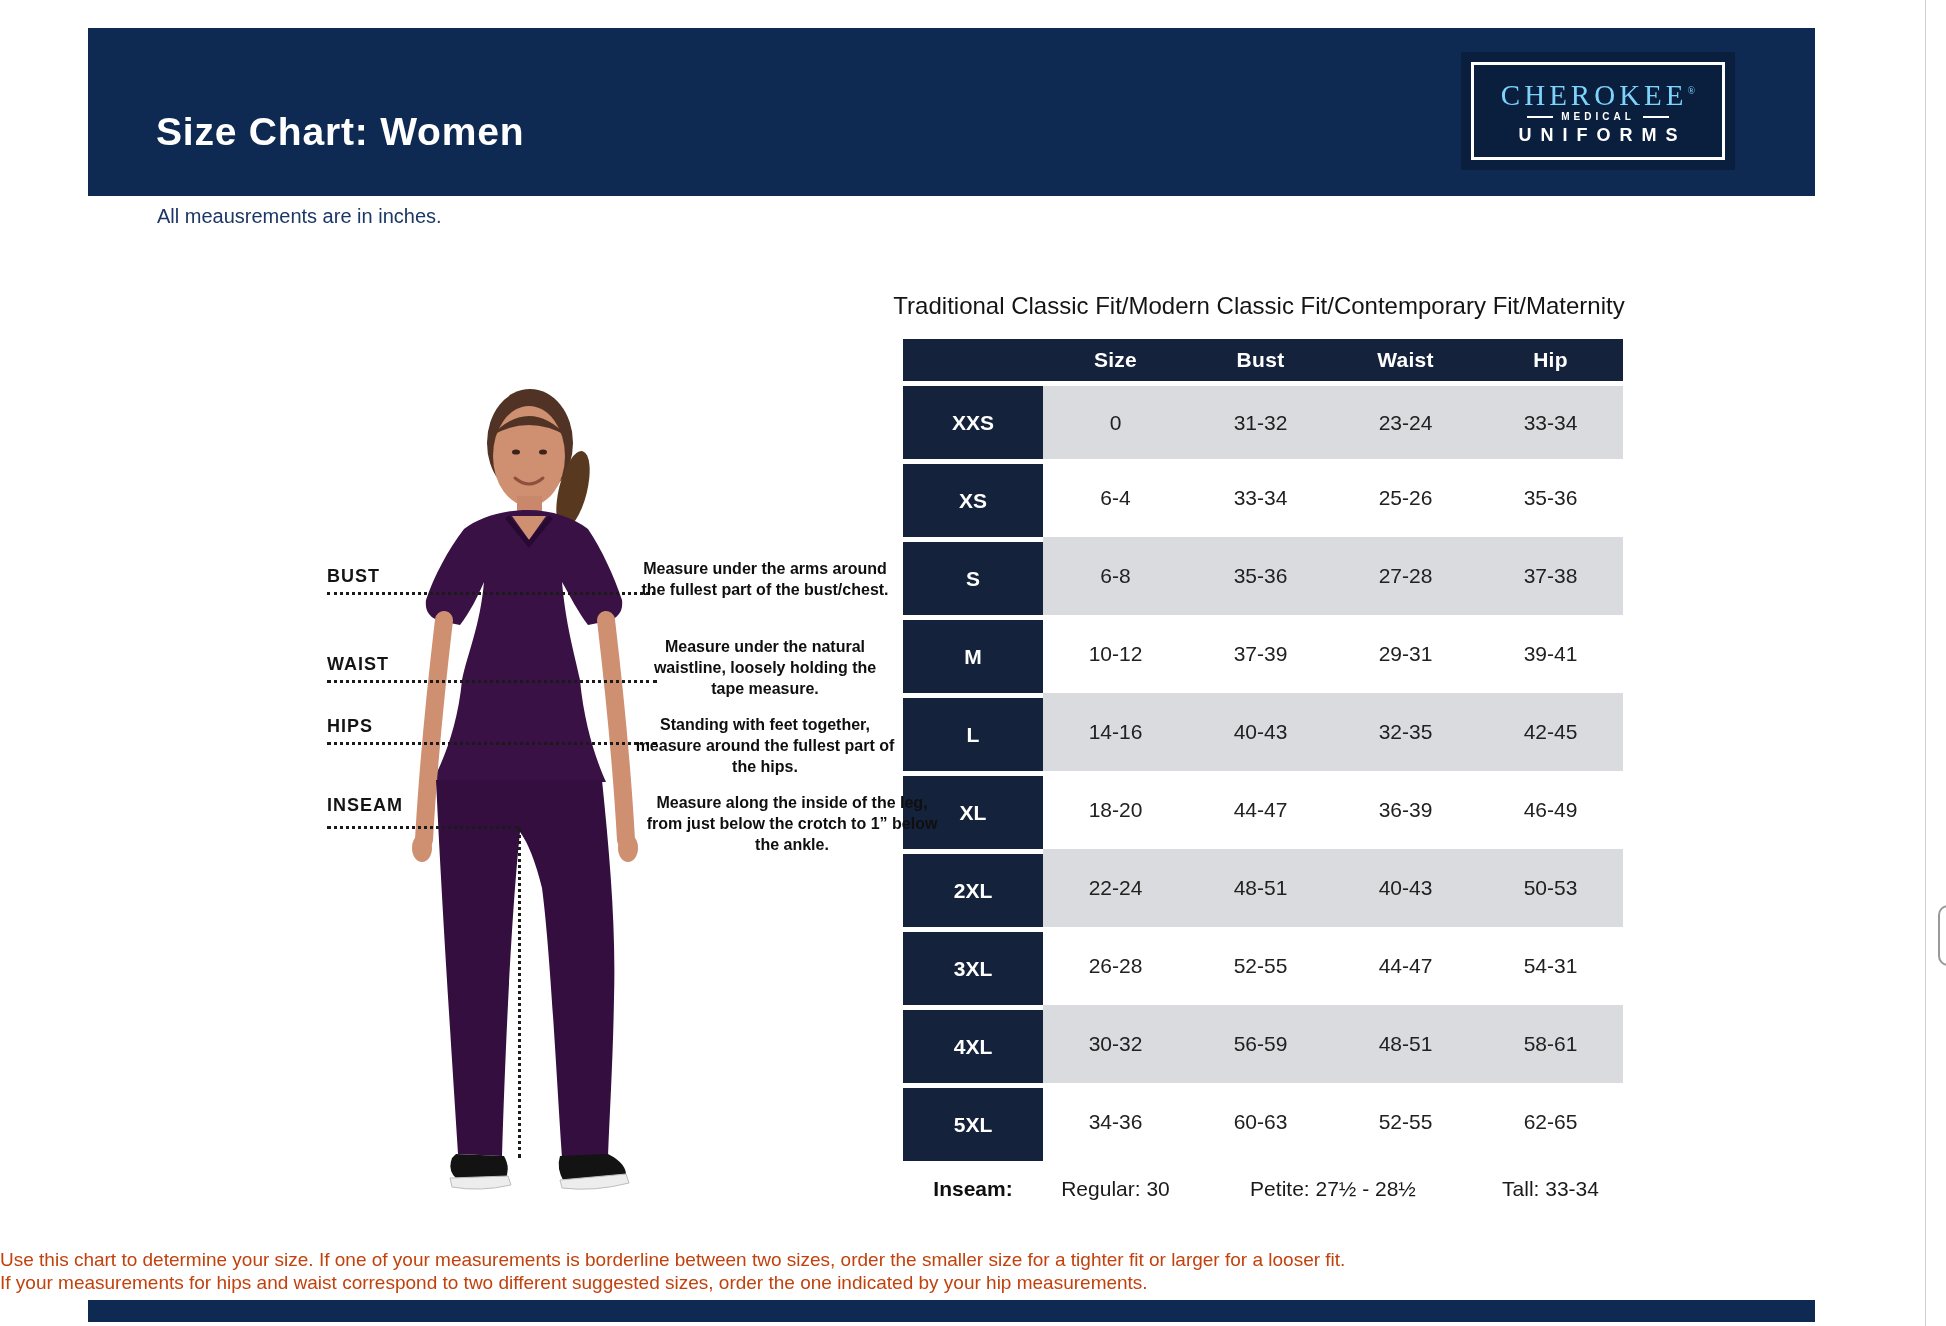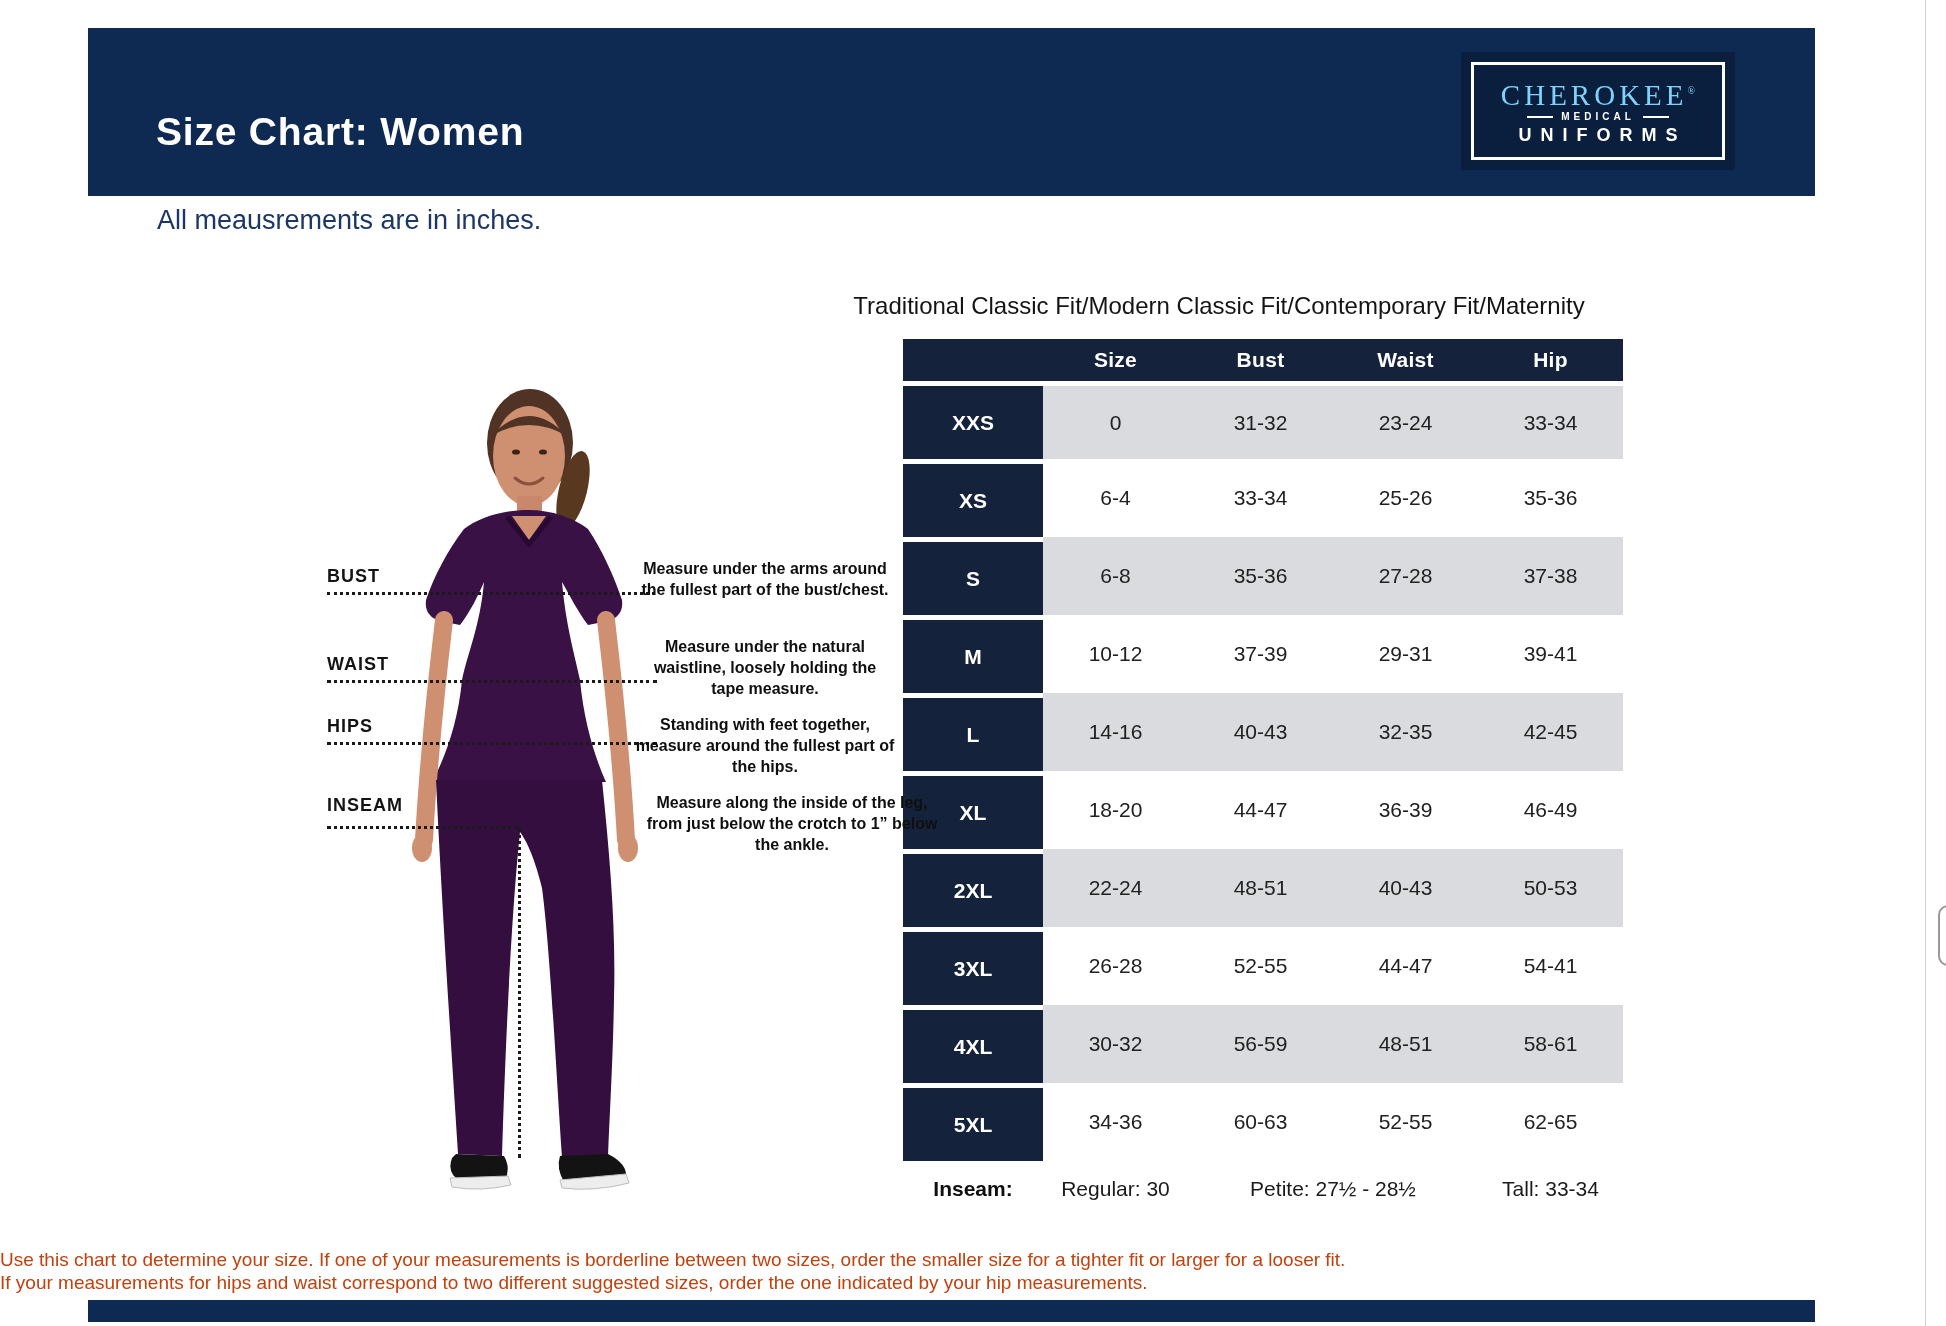--- a/index.html
+++ b/index.html
@@ -17,35 +17,35 @@
   .logo-brand{font-family:"Liberation Serif", serif;color:#7dd3fc;font-size:29px;
               letter-spacing:4px;line-height:28px;white-space:nowrap;}
   .logo-reg{font-size:10px;vertical-align:super;letter-spacing:0;}
   .logo-medical{display:flex;align-items:center;gap:8px;color:#ffffff;font-size:10px;
                 font-weight:bold;letter-spacing:4px;line-height:11px;}
   .dash{display:inline-block;width:26px;height:2px;background:#ffffff;}
   .logo-uniforms{color:#ffffff;font-size:18px;font-weight:bold;letter-spacing:9px;
                  padding-left:9px;line-height:20px;}
 
   
-  .note{position:absolute;left:157px;top:205px;font-size:27px;color:#1c3765;}
+  .note{position:absolute;left:157px;top:205px;font-size:20px;color:#1c3765;}
 
   
   .figure-svg{position:absolute;left:380px;top:388px;width:360px;height:826px;z-index:1;}
 
   
   .m-label{position:absolute;left:327px;font-size:18px;font-weight:bold;color:#141414;
            letter-spacing:1px;z-index:3;}
   .m-line{position:absolute;border-top:3px dotted #1a1a1a;z-index:2;}
   .m-vline{position:absolute;border-left:3px dotted #1a1a1a;z-index:2;}
   .m-desc{position:absolute;font-size:16px;font-weight:bold;color:#0f0f0f;text-align:center;
           line-height:21px;z-index:3;}
 
   
-  .t-title{position:absolute;left:836px;top:292px;width:766px;text-align:center;
+  .t-title{position:absolute;left:876px;top:292px;width:766px;text-align:center;
            font-size:24px;color:#141414;}
   .size-table{position:absolute;left:903px;top:339px;width:720px;display:grid;
               grid-template-columns:140px 1fr 1fr 1fr 1fr;
               grid-template-rows:42px repeat(10,78px);}
   .size-table > div{display:flex;align-items:center;justify-content:center;}
   .th{background:#15223c;color:#ffffff;font-weight:bold;font-size:21px;letter-spacing:.3px;}
   .sz{background:#15223c;color:#ffffff;font-weight:bold;font-size:21px;
       border-top:5px solid #ffffff;}
   .td{font-size:21px;color:#212121;}
   .gt{border-top:5px solid #ffffff;}
@@ -210,21 +210,21 @@
     <div class="sz">2XL</div>
     <div class="td bg-a">22-24</div>
     <div class="td bg-a">48-51</div>
     <div class="td bg-a">40-43</div>
     <div class="td bg-a">50-53</div>
 
     <div class="sz">3XL</div>
     <div class="td bg-b">26-28</div>
     <div class="td bg-b">52-55</div>
     <div class="td bg-b">44-47</div>
-    <div class="td bg-b">54-41</div>
+    <div class="td bg-b">54-31</div>
 
     <div class="sz">4XL</div>
     <div class="td bg-a">30-32</div>
     <div class="td bg-a">56-59</div>
     <div class="td bg-a">48-51</div>
     <div class="td bg-a">58-61</div>
 
     <div class="sz">5XL</div>
     <div class="td bg-b">34-36</div>
     <div class="td bg-b">60-63</div>

